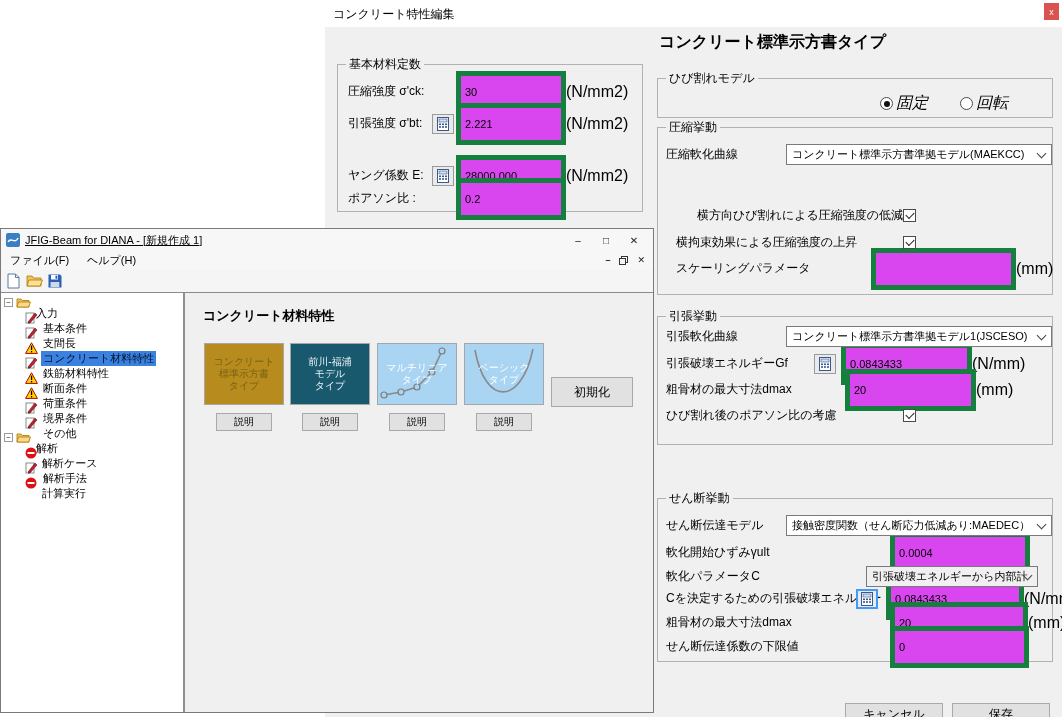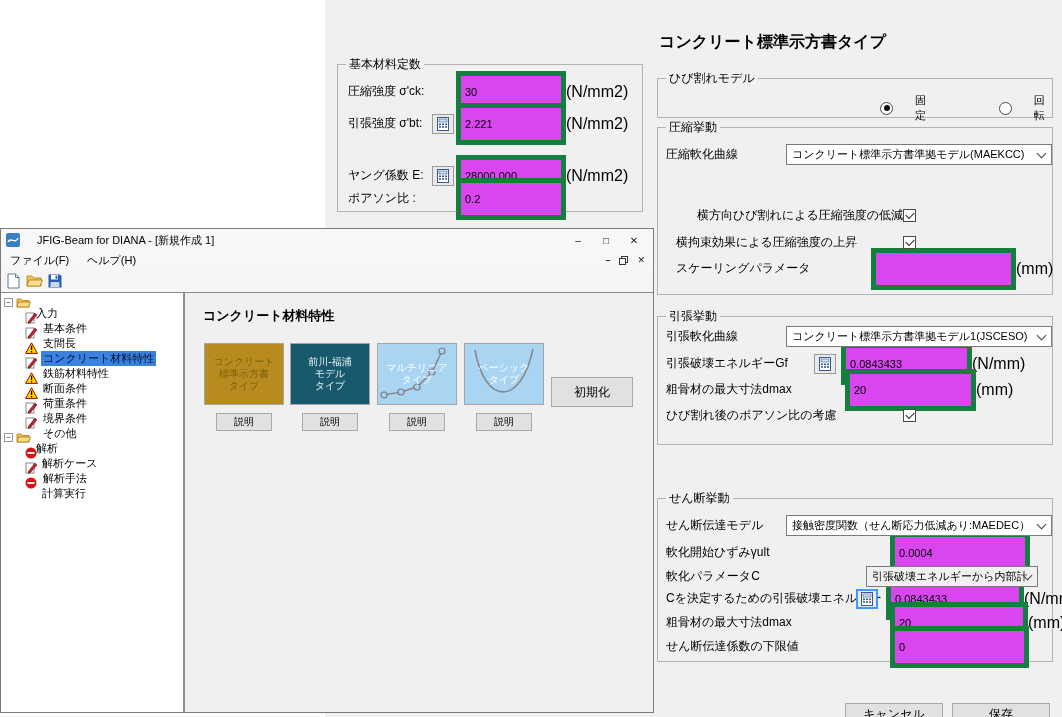--- a/index.html
+++ b/index.html
@@ -37,34 +37,34 @@
   .dialog-close{position:absolute;right:3px;top:3px;width:15px;height:17px;background:#d9534f;color:#fff;
         font-size:9px;display:flex;align-items:center;justify-content:center;}
   .fs-basic{left:12px;top:64px;width:306px;height:148px;}
   .frow{display:flex;align-items:center;padding-left:10px;height:21px;}
   .frow .lab{width:84px;}
   .frow .cslot{width:24px;flex:none;display:flex;}
   .frow .tb{width:110px;}
   .right-col{position:absolute;left:330px;top:0;width:404px;height:717px;}
   .type-heading{position:absolute;left:4px;top:32px;font-size:16px;font-weight:bold;}
   .fs-crack{left:2px;top:78px;width:396px;height:40px;}
-  .crack-row{display:flex;align-items:center;gap:22px;margin:14px 0 0 222px;font-size:11px;}
+  .crack-row{display:flex;align-items:center;gap:3px;margin:14px 0 0 222px;font-size:16px;font-style:italic;}
   .crack-row .sp{width:26px;}
   .fs-comp{left:2px;top:127px;width:396px;height:168px;}
   .fs-tens{left:2px;top:316px;width:396px;height:129px;}
   .fs-shear{left:2px;top:498px;width:396px;height:164px;}
   .grow{display:flex;align-items:center;padding-left:8px;height:21px;box-sizing:border-box;}
   .grow .combo.big{width:266px;flex:none;}
   .dlg-buttons{position:absolute;top:703px;left:0;width:404px;height:23px;}
   .dlg-buttons .btn{position:absolute;height:23px;width:98px;}
   
   .main-window{position:absolute;left:0;top:228px;width:654px;height:485px;background:#f0f0f0;z-index:2;
         border:1px solid #7a7a7a;box-sizing:border-box;}
   .win-titlebar{height:22px;background:#f7f7f7;display:flex;align-items:center;padding:0 5px;font-size:11px;}
-  .win-title{margin-left:17px;}
+  .win-title{margin-left:5px;text-decoration:underline;}
   .win-controls{margin-left:auto;display:flex;}
   .win-ctl{width:28px;text-align:center;font-size:10px;color:#222;}
   .menubar{height:19px;background:#f7f7f7;display:flex;align-items:center;font-size:11px;}
   .menu-item{padding:0 9px;}
   .mdi-controls{margin-left:auto;display:flex;align-items:center;gap:9px;padding-right:8px;}
   .mdi-ctl{font-size:9px;font-weight:bold;color:#222;line-height:9px;}
   .toolbar{height:22px;background:#f5f5f5;display:flex;align-items:center;gap:5px;padding-left:5px;
         border-bottom:1px solid #8a8a8a;}
   .win-body{position:absolute;top:64px;left:0;right:0;bottom:0;display:flex;}
   .tree-panel{width:184px;background:#fff;border-right:2px solid #8f8f8f;box-sizing:border-box;
@@ -90,20 +90,24 @@
   .init-btn{position:absolute;left:366px;top:84px;width:82px;height:30px;}
   .desc-btn{position:absolute;top:120px;width:56px;height:18px;font-size:10px;}
   .mt16{margin-top:16px;} .mt40{margin-top:40px;text-align:right;} .mt6{margin-top:6px;} .mt5{margin-top:5px;}
   .mt3{margin-top:3px;} .mt1{margin-top:1px;} .mt9{margin-top:9px;} .mt11{margin-top:11px;}
   .mt31{margin-top:31px;} .mt2{margin-top:2px;}
 </style>
 </head>
 <body>
 
 <div class="dialog">
+  <div class="dialog-titlebar">
+    <span class="dialog-title">コンクリート特性編集</span>
+    <span class="dialog-close">x</span>
+  </div>
 
   <div class="groupbox fs-basic">
     <span class="legend">基本材料定数</span>
     <div class="frow mt16">
       <span class="rowlabel lab">圧縮強度 σ'ck:</span>
       <span class="cslot"></span>
       <input class="tb" value="30" style="">
       <span class="unit">(N/mm2)</span>
     </div>
     <div class="frow mt11">

